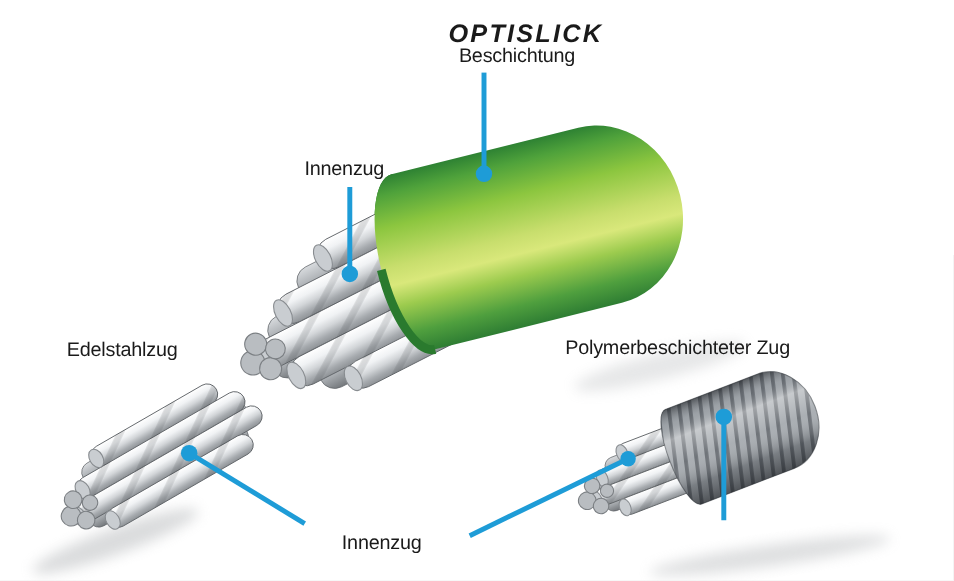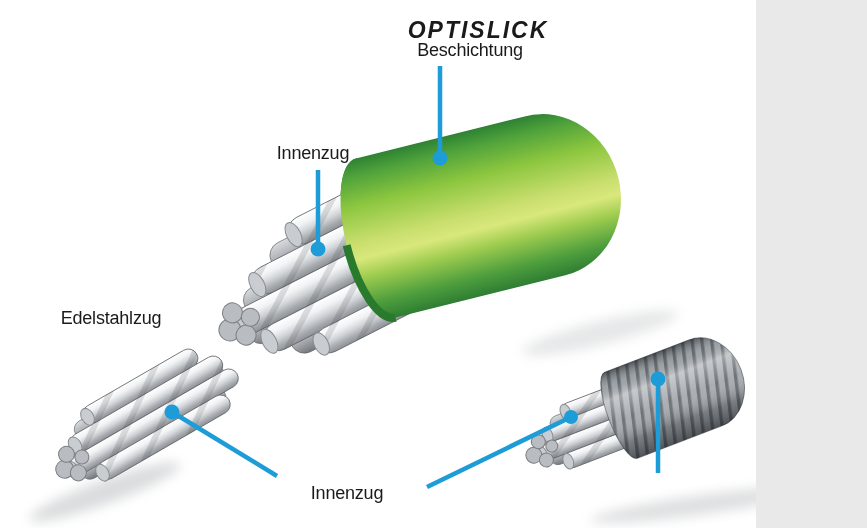--- a/index.html
+++ b/index.html
@@ -1,17 +1,17 @@
 <!DOCTYPE html>
 <html style="--accent-blue: #1e9cd7; --text-color: #1a1a1a; --green-dark: #2a7a2e; --green-light: #d9e87b; --steel-light: #f2f4f6; --steel-dark: #85898d; --polymer-gray: #9aa0a5; --background: #ffffff;"><head>
 <meta charset="utf-8">
 <style>
   html,body{margin:0;padding:0;background:#e9e9e9;}
   #stage{
-    position:relative;width:756px;height:528px;overflow:hidden;
+    position:relative;width:867px;height:528px;overflow:hidden;
     background:var(--background,#fff);
     font-family:"Liberation Sans", sans-serif;
   }
   #artwork{position:absolute;left:0;top:0;}
   .label{
     position:absolute;transform:translateX(-50%);white-space:nowrap;
     font-weight:400;font-size:18px;color:var(--text-color,#1b1b1b);
     letter-spacing:-0.2px;line-height:1.1;z-index:5;
   }
   .brand-logo{
@@ -190,14 +190,15 @@
     <circle class="callout-dot" cx="318" cy="249" r="7.5"></circle>
     <circle class="callout-dot" cx="172" cy="412" r="7.5"></circle>
     <circle class="callout-dot" cx="571" cy="417" r="7"></circle>
     <circle class="callout-dot" cx="658" cy="379" r="7.5"></circle>
   </svg>
 
   <div class="brand-logo" style="left:478px;top:17px;">OPTISLICK</div>
   <div class="label" style="left:470px;top:41px;">Beschichtung</div>
   <div class="label" style="left:313px;top:144px;">Innenzug</div>
   <div class="label" style="left:111px;top:309px;">Edelstahlzug</div>
+  <div class="label" style="left:616px;top:307px;">Polymerbeschichteter Zug</div>
   <div class="label" style="left:347px;top:484px;">Innenzug</div>
 </div>
 
 </body></html>

